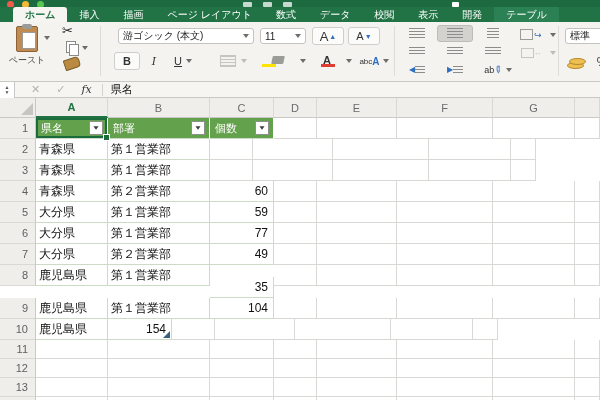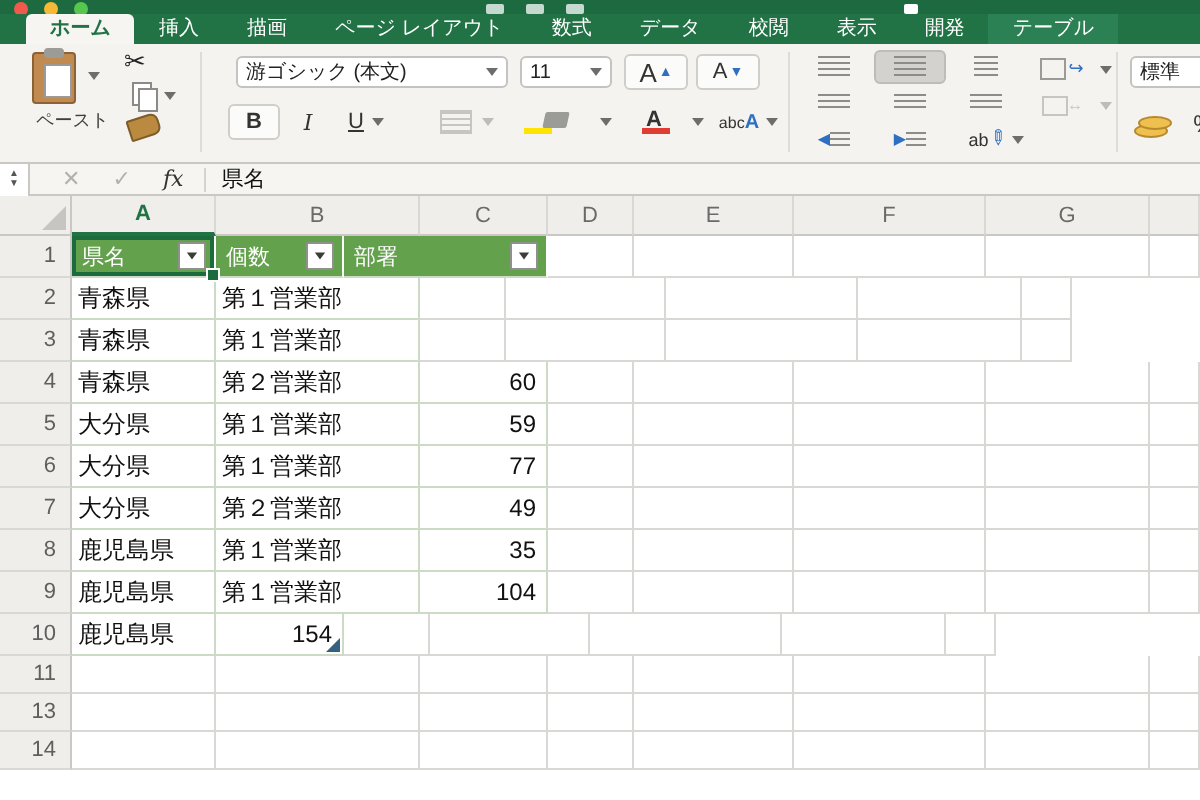--- a/index.html
+++ b/index.html
@@ -29,21 +29,21 @@
   .btn.flat{background:transparent;border-color:transparent;}
   .btn.selected{background:#d3d2cf;border-color:#bdbcb9;}
   .caret{width:0;height:0;border-left:3px solid transparent;border-right:3px solid transparent;
          border-top:4px solid #6d6d6b;display:inline-block;}
   .caret.dis{border-top-color:#bdbcba;}
   
   .clip-body{position:absolute;left:16px;top:4px;width:20px;height:24px;background:#c08a50;
              border:1px solid #8d6236;border-radius:2px;}
   .clip-top{position:absolute;left:22px;top:2px;width:10px;height:5px;background:#9b9b98;border-radius:2px;}
   .clip-page{position:absolute;left:22px;top:10px;width:12px;height:15px;background:#fff;border:1px solid #9a9a97;}
-  .paste-label{position:absolute;left:4px;top:32px;width:46px;color:#3f3f3d;margin-left:14px;}
+  .paste-label{position:absolute;left:4px;top:32px;width:46px;text-align:center;color:#3f3f3d;}
   .scissors{position:absolute;left:62px;top:1px;font-size:13px;color:#222;}
   .copy-a{position:absolute;left:66px;top:19px;width:8px;height:10px;background:#fff;border:1px solid #8a8a88;}
   .copy-b{position:absolute;left:69px;top:22px;width:8px;height:10px;background:#fff;border:1px solid #8a8a88;}
   .brush{position:absolute;left:64px;top:36px;width:14px;height:9px;background:#b98a3f;
          border:1px solid #7d5c27;border-radius:1px 4px 4px 1px;transform:rotate(-18deg);}
   
   .combo{position:absolute;background:#fff;border:1px solid #c4c3c0;border-radius:3px;
          display:flex;align-items:center;font-size:10px;color:#222;box-sizing:border-box;padding:0 4px;}
   .combo .caret{margin-left:auto;}
   .glyph{font-size:11px;color:#333;}
@@ -271,32 +271,32 @@
     </div>
     <div class="grow">
       <div class="rowhdr" style="width: 36px; height: 21px;">1</div>
       <div class="cell tbl thead sel" style="width: 72px; height: 21px;">
         <span>県名</span>
         <div class="filter">
           <span class="caret"></span>
         </div>
         <div class="handle"></div>
       </div>
+      <div class="cell tbl thead" style="width: 102px; height: 21px;">
+        <span>部署</span>
+        <div class="filter">
+          <span class="caret"></span>
+        </div>
+      </div>
       <div class="cell tbl thead" style="width: 64px; height: 21px;">
         <span>個数</span>
         <div class="filter">
           <span class="caret"></span>
         </div>
       </div>
-      <div class="cell tbl thead" style="width: 102px; height: 21px;">
-        <span>部署</span>
-        <div class="filter">
-          <span class="caret"></span>
-        </div>
-      </div>
       <div class="cell" style="width: 43px; height: 21px;"></div>
       <div class="cell" style="width: 80px; height: 21px;"></div>
       <div class="cell" style="width: 96px; height: 21px;"></div>
       <div class="cell" style="width: 82px; height: 21px;"></div>
       <div class="cell" style="width: 25px; height: 21px;"></div>
     </div>
     <div class="grow">
       <div class="rowhdr" style="width: 36px; height: 21px;">2</div>
       <div class="cell tbl" style="width: 72px; height: 21px;">青森県</div>
       <div class="cell tbl" style="width: 102px; height: 21px;">第１営業部</div>
@@ -357,21 +357,21 @@
       <div class="cell" style="width: 43px; height: 21px;"></div>
       <div class="cell" style="width: 80px; height: 21px;"></div>
       <div class="cell" style="width: 96px; height: 21px;"></div>
       <div class="cell" style="width: 82px; height: 21px;"></div>
       <div class="cell" style="width: 25px; height: 21px;"></div>
     </div>
     <div class="grow">
       <div class="rowhdr" style="width: 36px; height: 21px;">8</div>
       <div class="cell tbl" style="width: 72px; height: 21px;">鹿児島県</div>
       <div class="cell tbl" style="width: 102px; height: 21px;">第１営業部</div>
-      <div class="cell tbl num" style="width: 64px; height: 21px;">35</div>
+      <div class="cell tbl num" style="width: 64px; height: 21px; margin-top: 12px;">35</div>
       <div class="cell" style="width: 43px; height: 21px;"></div>
       <div class="cell" style="width: 80px; height: 21px;"></div>
       <div class="cell" style="width: 96px; height: 21px;"></div>
       <div class="cell" style="width: 82px; height: 21px;"></div>
       <div class="cell" style="width: 25px; height: 21px;"></div>
     </div>
     <div class="grow">
       <div class="rowhdr" style="width: 36px; height: 21px;">9</div>
       <div class="cell tbl" style="width: 72px; height: 21px;">鹿児島県</div>
       <div class="cell tbl" style="width: 102px; height: 21px;">第１営業部</div>
@@ -397,20 +397,31 @@
       <div class="cell" style="width: 72px; height: 19px;"></div>
       <div class="cell" style="width: 102px; height: 19px;"></div>
       <div class="cell" style="width: 64px; height: 19px;"></div>
       <div class="cell" style="width: 43px; height: 19px;"></div>
       <div class="cell" style="width: 80px; height: 19px;"></div>
       <div class="cell" style="width: 96px; height: 19px;"></div>
       <div class="cell" style="width: 82px; height: 19px;"></div>
       <div class="cell" style="width: 25px; height: 19px;"></div>
     </div>
     <div class="grow">
+      <div class="rowhdr" style="width: 36px; height: 19px;">12</div>
+      <div class="cell" style="width: 72px; height: 19px;"></div>
+      <div class="cell" style="width: 102px; height: 19px;"></div>
+      <div class="cell" style="width: 64px; height: 19px;"></div>
+      <div class="cell" style="width: 43px; height: 19px;"></div>
+      <div class="cell" style="width: 80px; height: 19px;"></div>
+      <div class="cell" style="width: 96px; height: 19px;"></div>
+      <div class="cell" style="width: 82px; height: 19px;"></div>
+      <div class="cell" style="width: 25px; height: 19px;"></div>
+    </div>
+    <div class="grow">
       <div class="rowhdr" style="width: 36px; height: 19px;">13</div>
       <div class="cell" style="width: 72px; height: 19px;"></div>
       <div class="cell" style="width: 102px; height: 19px;"></div>
       <div class="cell" style="width: 64px; height: 19px;"></div>
       <div class="cell" style="width: 43px; height: 19px;"></div>
       <div class="cell" style="width: 80px; height: 19px;"></div>
       <div class="cell" style="width: 96px; height: 19px;"></div>
       <div class="cell" style="width: 82px; height: 19px;"></div>
       <div class="cell" style="width: 25px; height: 19px;"></div>
     </div>

